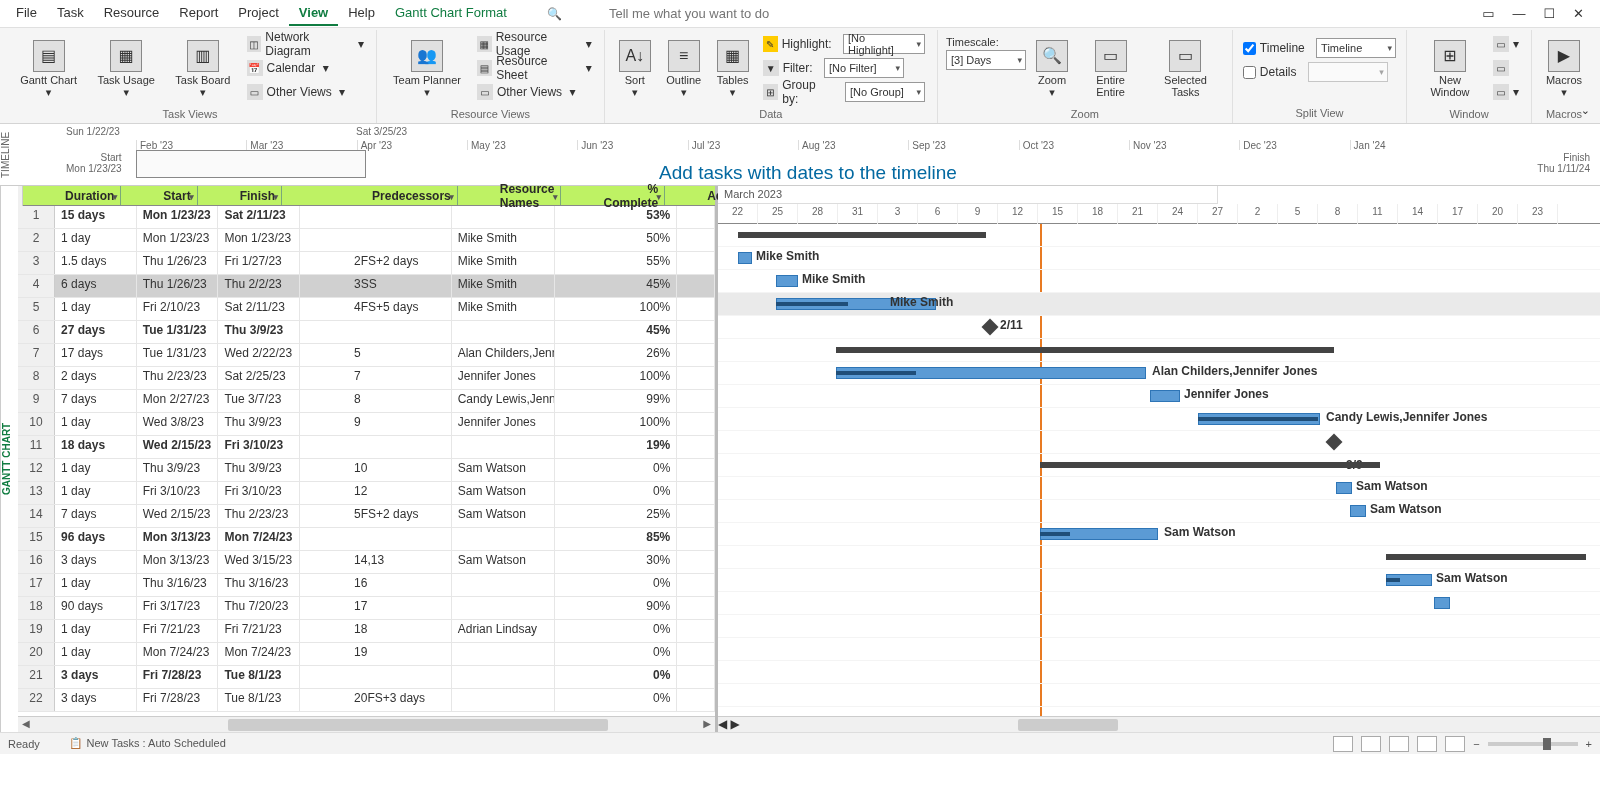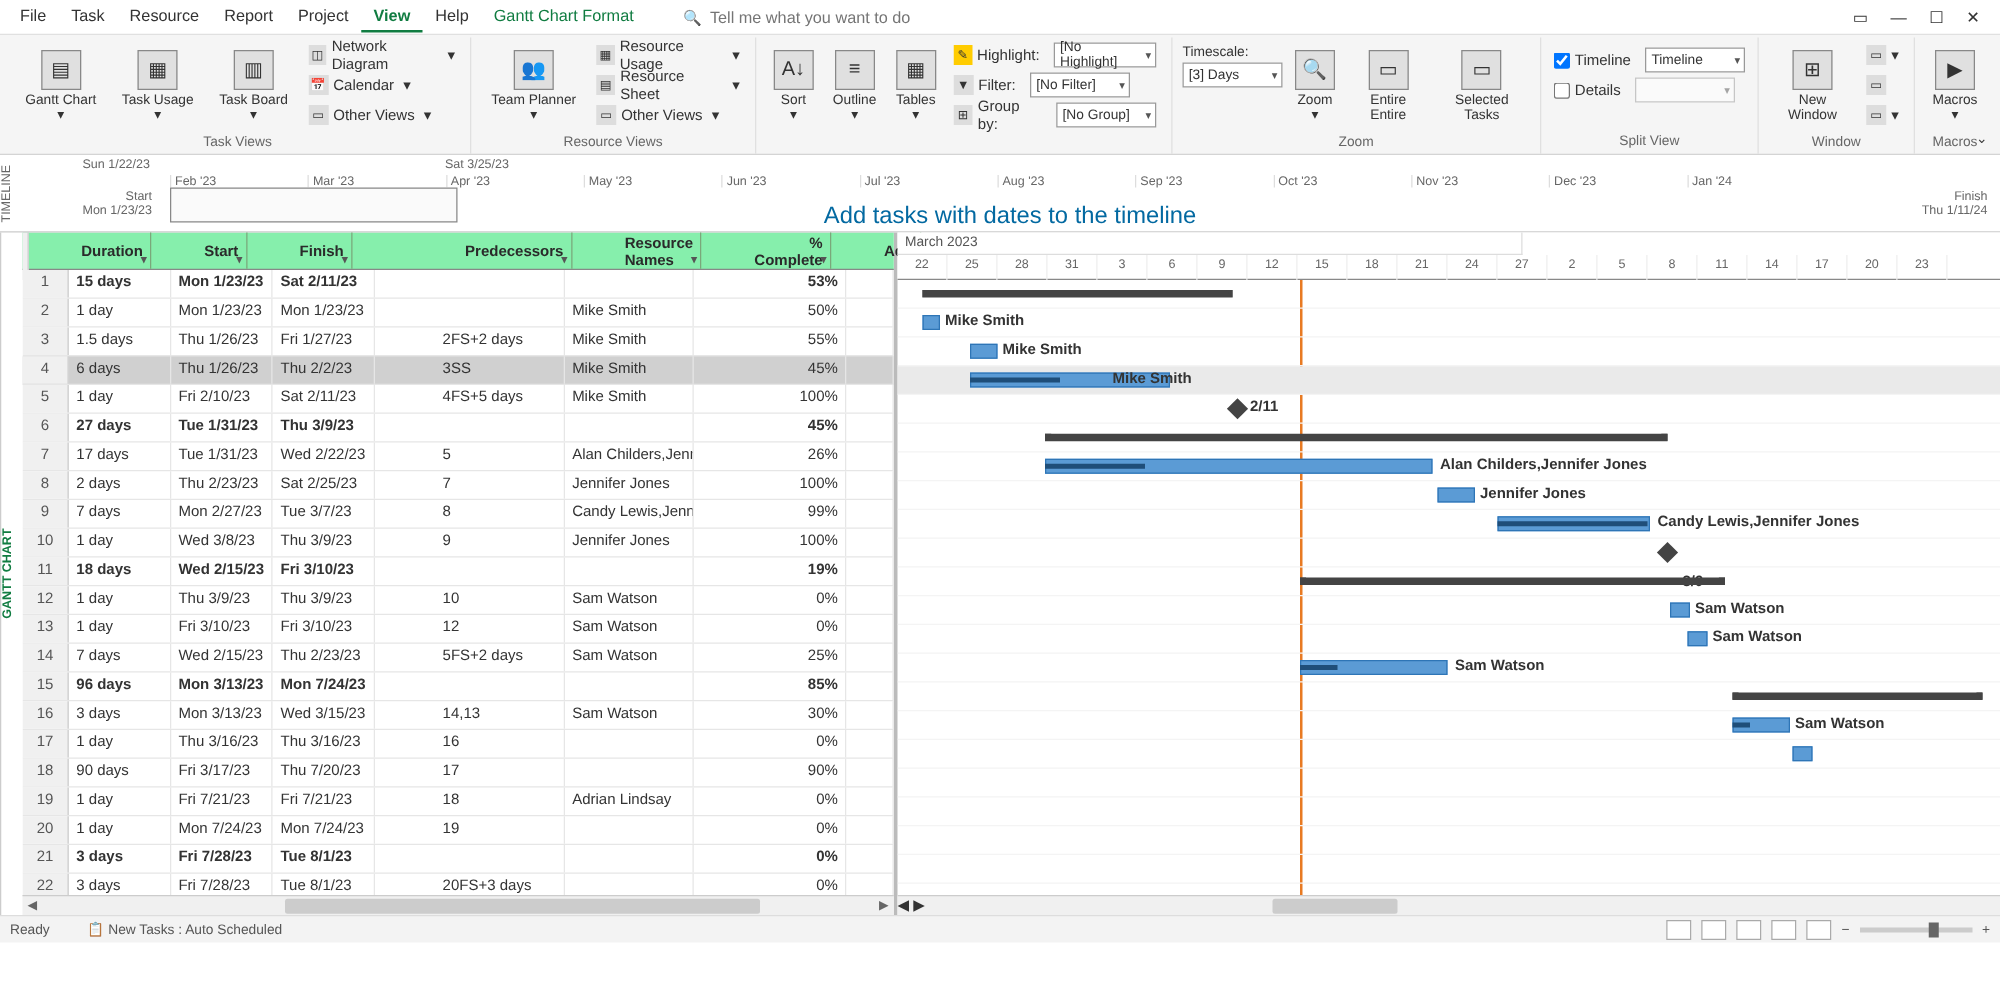--- a/index.html
+++ b/index.html
@@ -4,21 +4,21 @@
 <style>
 * { box-sizing: border-box; margin: 0; padding: 0; font-family: "Segoe UI", Arial, sans-serif; }
 body { background: #fff; font-size: 12px; color: #333; width: 1600px; height: 802px; overflow: hidden; position: relative; }
 
 
 .menubar { height: 28px; display: flex; align-items: center; padding: 0 6px; border-bottom: 1px solid #e0e0e0; }
 .menubar .menu-item { padding: 4px 10px; cursor: pointer; font-size: 13px; }
 .menubar .menu-item.active { color: #107c41; font-weight: 600; border-bottom: 2px solid #107c41; }
 .menubar .menu-item.format { color: #107c41; }
 .tellme { margin-left: 30px; display: flex; align-items: center; color: #666; gap: 6px;}
-.tellme input { border: none; outline: none; font-size: 13px; color: #666; width: 220px; }
+.tellme input { border: none; outline: none; font-size: 13px; color: #666; width: 220px; margin-left: 41px; }
 .win-controls { margin-left: auto; display: flex; gap: 18px; padding-right: 10px; }
 .win-controls span { cursor: pointer; color: #333; font-size: 13px; }
 
 
 .ribbon { height: 96px; background: #f5f5f5; border-bottom: 1px solid #d4d4d4; display: flex; padding: 2px 4px 0; position: relative;}
 .ribbon-group { border-right: 1px solid #e0e0e0; padding: 2px 8px 0; display: flex; flex-direction: column; }
 .ribbon-group-content { display: flex; flex: 1; align-items: flex-start; gap: 4px; }
 .ribbon-group-label { text-align: center; font-size: 11px; color: #666; padding: 2px 0 4px; }
 .big-btn { display: flex; flex-direction: column; align-items: center; justify-content: center; padding: 2px 6px; cursor: pointer; min-width: 44px; height: 74px; }
 .big-btn .icon { width: 32px; height: 32px; background: #e0e0e0; border: 1px solid #888; margin-bottom: 2px; display:flex; align-items:center; justify-content:center; font-size:16px;}
@@ -43,21 +43,21 @@
 .tl-box { position: absolute; top: 26px; left: 120px; width: 230px; height: 28px; border: 1px solid #888; background: #fafafa;}
 .tl-placeholder { position: absolute; top: 38px; left: 50%; transform: translateX(-50%); color: #0369a1; font-size: 19px;}
 .tl-startfinish { position: absolute; font-size: 10px; color: #666; text-align: right;}
 
 
 .main-split { display: flex; height: 546px; }
 .side-label { width: 18px; writing-mode: vertical-rl; transform: rotate(180deg); text-align: center; font-size: 10px; color: #107c41; font-weight: 600; padding: 6px 0; border-right: 1px solid #ccc;}
 
 
 .grid-wrap { width: 700px; display: flex; flex-direction: column; border-right: 3px solid #bbb;}
-.grid-header { display: flex; background: #86efac; height: 30px; border-bottom: 1px solid #888; gap: 36px;}
+.grid-header { display: flex; background: #bef264; height: 20px; border-bottom: 1px solid #888; gap: 36px;}
 .grid-header .gh { border-right: 1px solid #7aa87a; padding: 4px 6px; font-size: 12px; font-weight: 600; color: #2a2a2a; display: flex; align-items: center; position: relative;}
 .grid-header .gh .drop { position: absolute; right: 3px; bottom: 3px; font-size: 9px; color: #555;}
 .grid-body { overflow: hidden; flex: 1;}
 .grid-row { display: flex; height: 23px; border-bottom: 1px solid #e6e6e6;}
 .grid-row.selected { background: #d0d0d0; }
 .grid-row.bold td, .grid-row.bold .gc { font-weight: 700; }
 .gc { border-right: 1px solid #e6e6e6; padding: 2px 6px; font-size: 12px; overflow: hidden; white-space: nowrap;}
 .rownum { width: 40px; text-align: center; background: #f0f0f0; border-right: 1px solid #ccc; padding: 2px; font-size: 12px; color: #555;}
 .w-dur { width: 88px; } .w-start { width: 88px; } .w-finish { width: 88px;} .w-pred { width: 112px; margin-left: 48px;} .w-res { width: 112px;} .w-comp { width: 132px; text-align: right;} .w-add { width: 40px;}
 .grid-hscroll { height: 16px; background: #f0f0f0; position: relative; border-top: 1px solid #ccc;}
@@ -172,20 +172,21 @@
       <div class="big-btn">
           <div class="icon">▦</div>
           <div class="label"><span>Tables</span><br>▾</div>
         </div>
       <div class="stack">
         <div class="small-row"><span class="sicon" style="background:#ffcc00">✎</span><span>Highlight:</span>&nbsp;<span class="combo">[No Highlight]</span></div>
         <div class="small-row"><span class="sicon">▼</span><span>Filter:</span>&nbsp;<span class="combo">[No Filter]</span></div>
         <div class="small-row"><span class="sicon">⊞</span><span>Group by:</span>&nbsp;<span class="combo">[No Group]</span></div>
       </div>
     </div>
+    <div class="ribbon-group-label">Data</div>
   </div>
 
   <div class="ribbon-group">
     <div class="ribbon-group-content">
       <div class="stack" style="justify-content:flex-start; padding-top:4px;">
         <div style="font-size:11px;">Timescale:</div>
         <span class="combo" style="min-width:80px; margin-top:2px;">[3] Days</span>
       </div>
       <div class="big-btn">
           <div class="icon">🔍</div>

